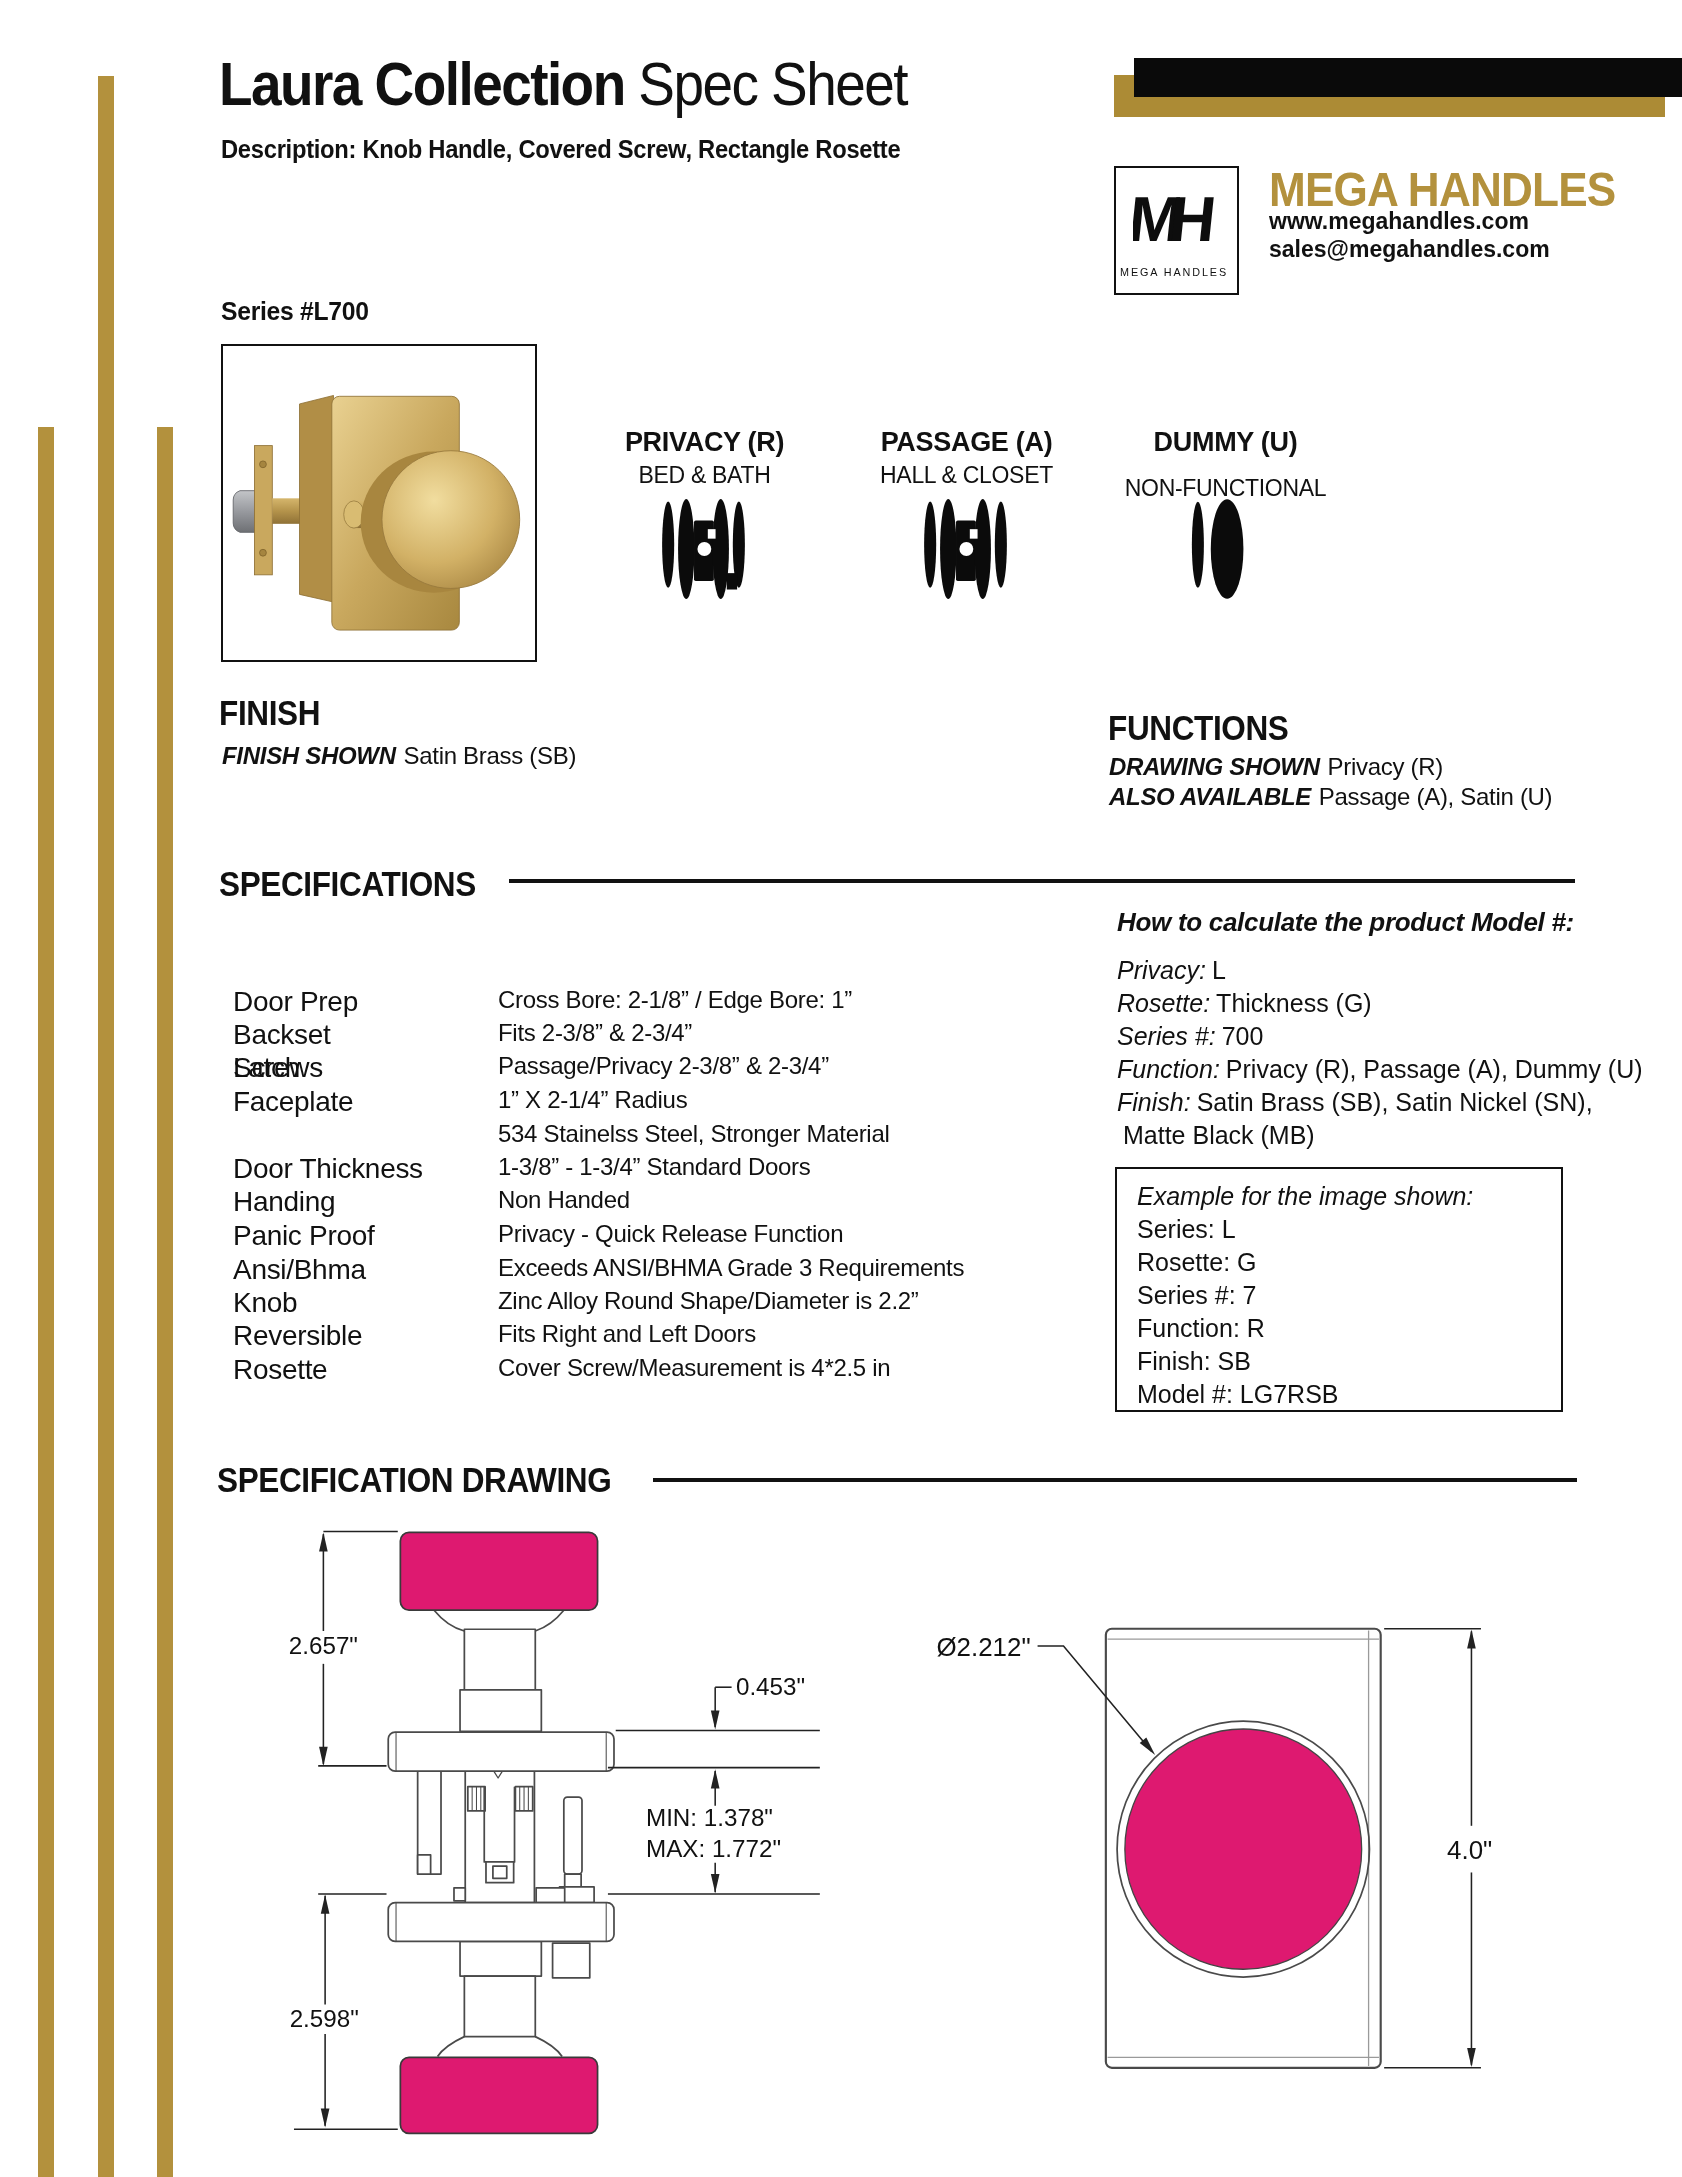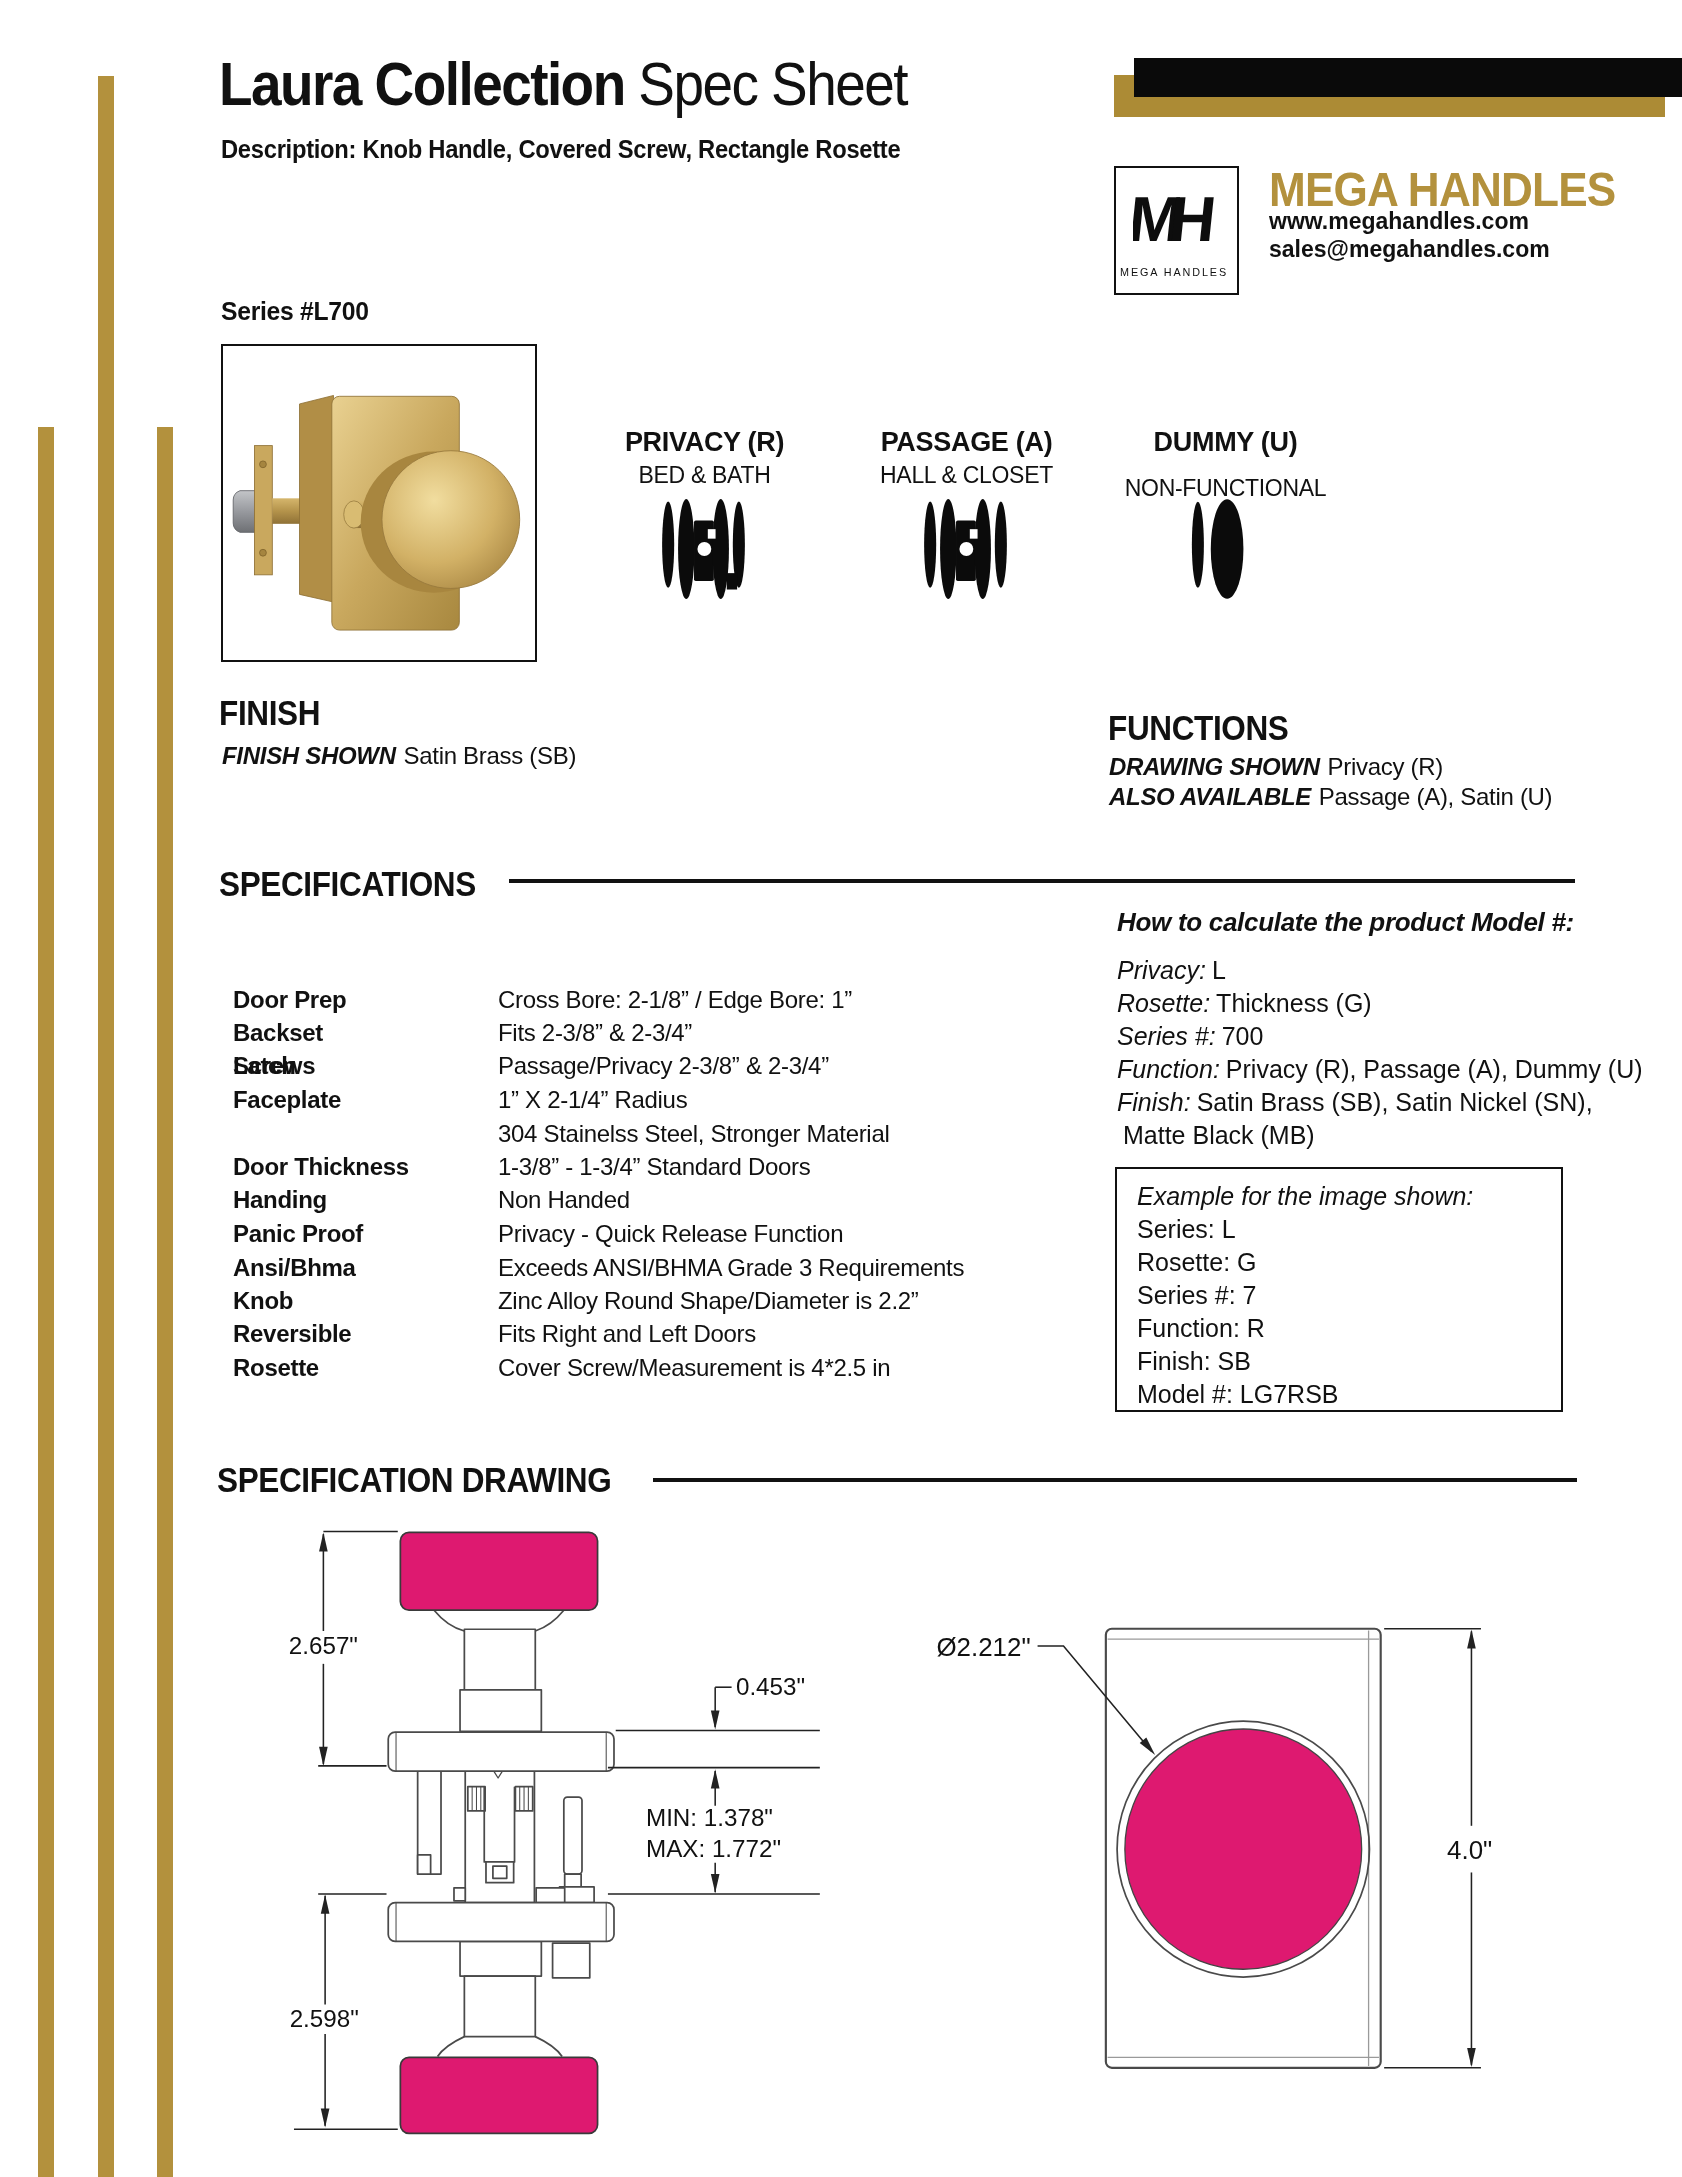--- a/index.html
+++ b/index.html
@@ -14,21 +14,21 @@
   .desc{font-size:25px;font-weight:600;letter-spacing:-0.3px;}
   .series{font-size:26px;font-weight:600;letter-spacing:-0.3px;}
   .h-section{font-size:35px;font-weight:800;letter-spacing:-0.4px;}
   .rule{background:#111;height:4.3px;}
   .kv{font-size:24px;letter-spacing:-0.3px;white-space:nowrap;text-align:right;}
   .kv .lbl{font-weight:700;font-style:italic;margin-right:7.8px;}
   .kv .val{font-weight:500;}
   .fn-col{text-align:center;}
   .fn-title{font-size:27px;font-weight:800;letter-spacing:-0.3px;}
   .fn-sub{font-size:23px;font-weight:400;letter-spacing:-0.3px;}
-  .spec-lbl{font-size:24px;font-weight:700;letter-spacing:-0.3px;white-space:nowrap;text-align:center;}
+  .spec-lbl{font-size:28px;font-weight:400;letter-spacing:-0.3px;white-space:nowrap;text-align:center;}
   .spec-val{font-size:24px;font-weight:500;letter-spacing:-0.3px;white-space:nowrap;}
   .calc-h{font-size:26px;font-weight:700;font-style:italic;letter-spacing:-0.3px;white-space:nowrap;}
   .calc-line{font-size:25px;white-space:nowrap;}
   .calc-line .lbl{font-style:italic;font-weight:500;margin-right:6px;}
   .calc-line .val{font-weight:500;}
   .ex-box{border:2.6px solid #111;}
   .ex-h{font-size:25px;font-style:italic;font-weight:500;white-space:nowrap;}
   .ex-line{font-size:25px;font-weight:500;white-space:nowrap;}
   .brand-name{font-size:49px;font-weight:800;color:#B3913D;letter-spacing:-0.9px;}
   .brand-url{font-size:23px;font-weight:600;}
@@ -167,21 +167,21 @@
 
   <div class="abs spec-lbl" style="left:233px;top:986px;">Door Prep</div>
   <div class="abs spec-val" style="left:498px;top:986px;">Cross Bore: 2-1/8” / Edge Bore: 1”</div>
   <div class="abs spec-lbl" style="left:233px;top:1019px;">Backset</div>
   <div class="abs spec-val" style="left:498px;top:1019px;">Fits 2-3/8” &amp; 2-3/4”</div>
   <div class="abs spec-lbl" style="left:233px;top:1052px;">Latch</div>
   <div class="abs spec-val" style="left:498px;top:1052px;">Passage/Privacy 2-3/8” &amp; 2-3/4”</div>
   <div class="abs spec-lbl" style="left:233px;top:1086px;">Faceplate</div>
   <div class="abs spec-val" style="left:498px;top:1086px;">1” X 2-1/4” Radius</div>
   <div class="abs spec-lbl" style="left:233px;top:1052px;">Screws</div>
-  <div class="abs spec-val" style="left:498px;top:1120px;">304 Stainelss Steel, Stronger Material</div>
+  <div class="abs spec-val" style="left:498px;top:1120px;">534 Stainelss Steel, Stronger Material</div>
   <div class="abs spec-lbl" style="left:233px;top:1153px;">Door Thickness</div>
   <div class="abs spec-val" style="left:498px;top:1153px;">1-3/8” - 1-3/4” Standard Doors</div>
   <div class="abs spec-lbl" style="left:233px;top:1186px;">Handing</div>
   <div class="abs spec-val" style="left:498px;top:1186px;">Non Handed</div>
   <div class="abs spec-lbl" style="left:233px;top:1220px;">Panic Proof</div>
   <div class="abs spec-val" style="left:498px;top:1220px;">Privacy - Quick Release Function</div>
   <div class="abs spec-lbl" style="left:233px;top:1254px;">Ansi/Bhma</div>
   <div class="abs spec-val" style="left:498px;top:1254px;">Exceeds ANSI/BHMA Grade 3 Requirements</div>
   <div class="abs spec-lbl" style="left:233px;top:1287px;">Knob</div>
   <div class="abs spec-val" style="left:498px;top:1287px;">Zinc Alloy Round Shape/Diameter is 2.2”</div>

